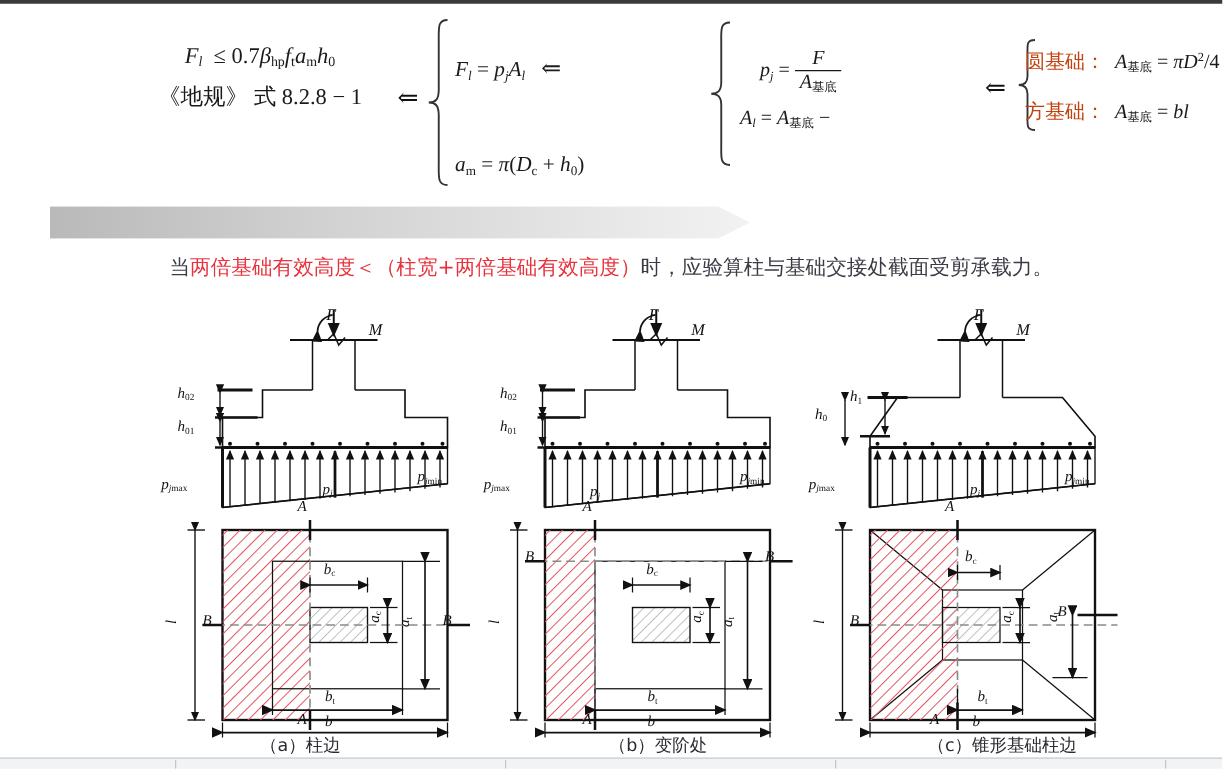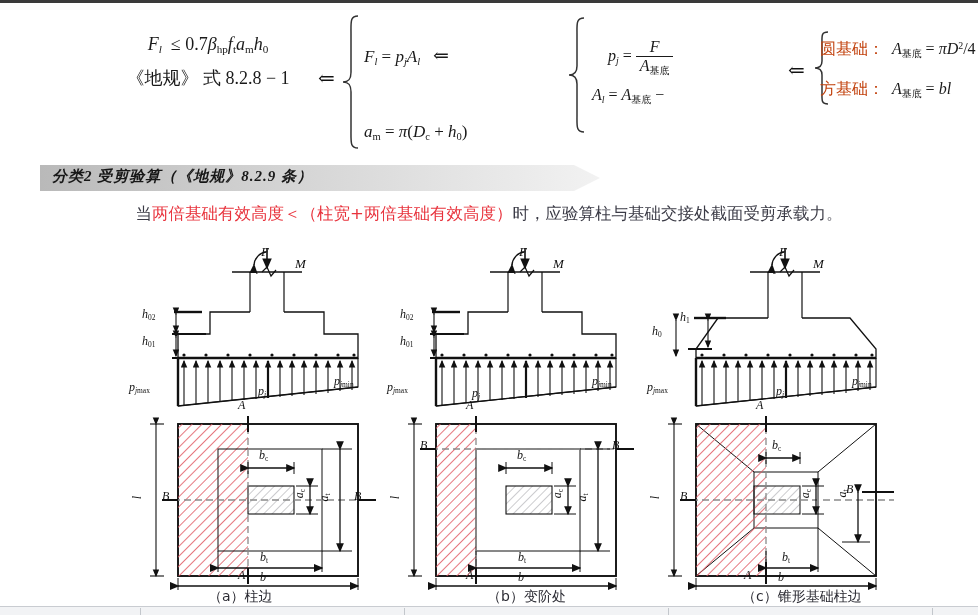--- a/index.html
+++ b/index.html
@@ -145,21 +145,20 @@
     </div>
     <div style="position:absolute;left:0;top:40px;white-space:nowrap;">
       <span class="cn redm">方基础：</span>
       &nbsp;<span class="it">A</span><span class="sub cn">基底</span> = <span class="it">bl</span>
     </div>
   </div>
 </div>
 
 <div class="banner">
   <div class="shape"></div>
-  <div class="btext">分类2  受剪验算（《地规》8.2.9 条）</div>
 </div>
 
 <div class="stmt">
   <span>当</span><span class="rd">两倍基础有效高度＜（柱宽+两倍基础有效高度）</span><span>时，应验算柱与基础交接处截面受剪承载力。</span>
 </div>
 
 <div class="figs">
 
   <div class="fig a">
     <svg width="300" height="345" viewBox="0 0 300 345">

